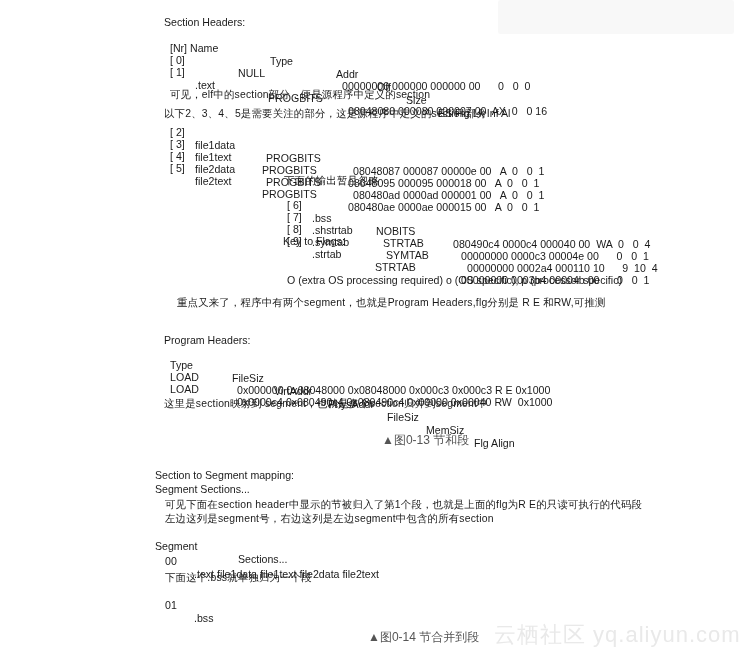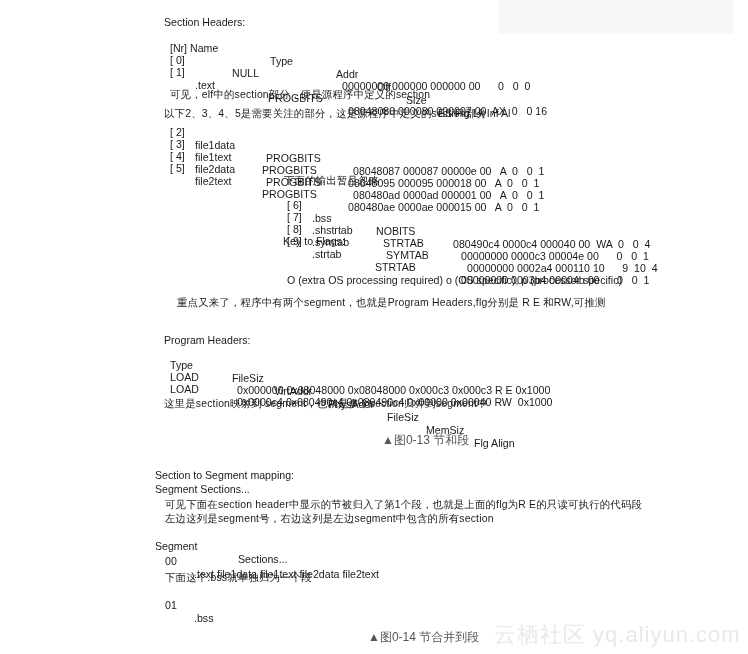--- a/index.html
+++ b/index.html
@@ -26,21 +26,21 @@
     <span class="cell" style="left:0;">[Nr] Name</span>
     <span class="cell" style="left:100px;">Type</span>
     <span class="cell" style="left:166px;">Addr</span>
     <span class="cell" style="left:207px;">Off</span>
     <span class="cell" style="left:236px;">Size</span>
     <span class="cell" style="left:268px;">ES Flg Lk Inf Al</span>
   </div>
 
   <div class="ln" style="left:170px;top:41px;">
     <span class="cell" style="left:0;">[ 0]</span>
-    <span class="cell" style="left:62px;">NULL</span>
+    <span class="cell" style="left:68px;">NULL</span>
     <span class="cell" style="left:148px;padding-left:24px;">00000000 000000 000000 00      0   0  0</span>
   </div>
   <div class="ln" style="left:170px;top:53px;">
     <span class="cell" style="left:0;">[ 1]</span>
     <span class="cell" style="left:25px;">.text</span>
     <span class="cell" style="left:98px;">PROGBITS</span>
     <span class="cell" style="left:178px;">08048080 000080 000007 00  AX  0   0 16</span>
   </div>
 
   <div class="ln cn" style="left:164px;top:75px;margin-top:32px;">以下2、3、4、5是需要关注的部分，这是源程序中定义的section部分</div>

